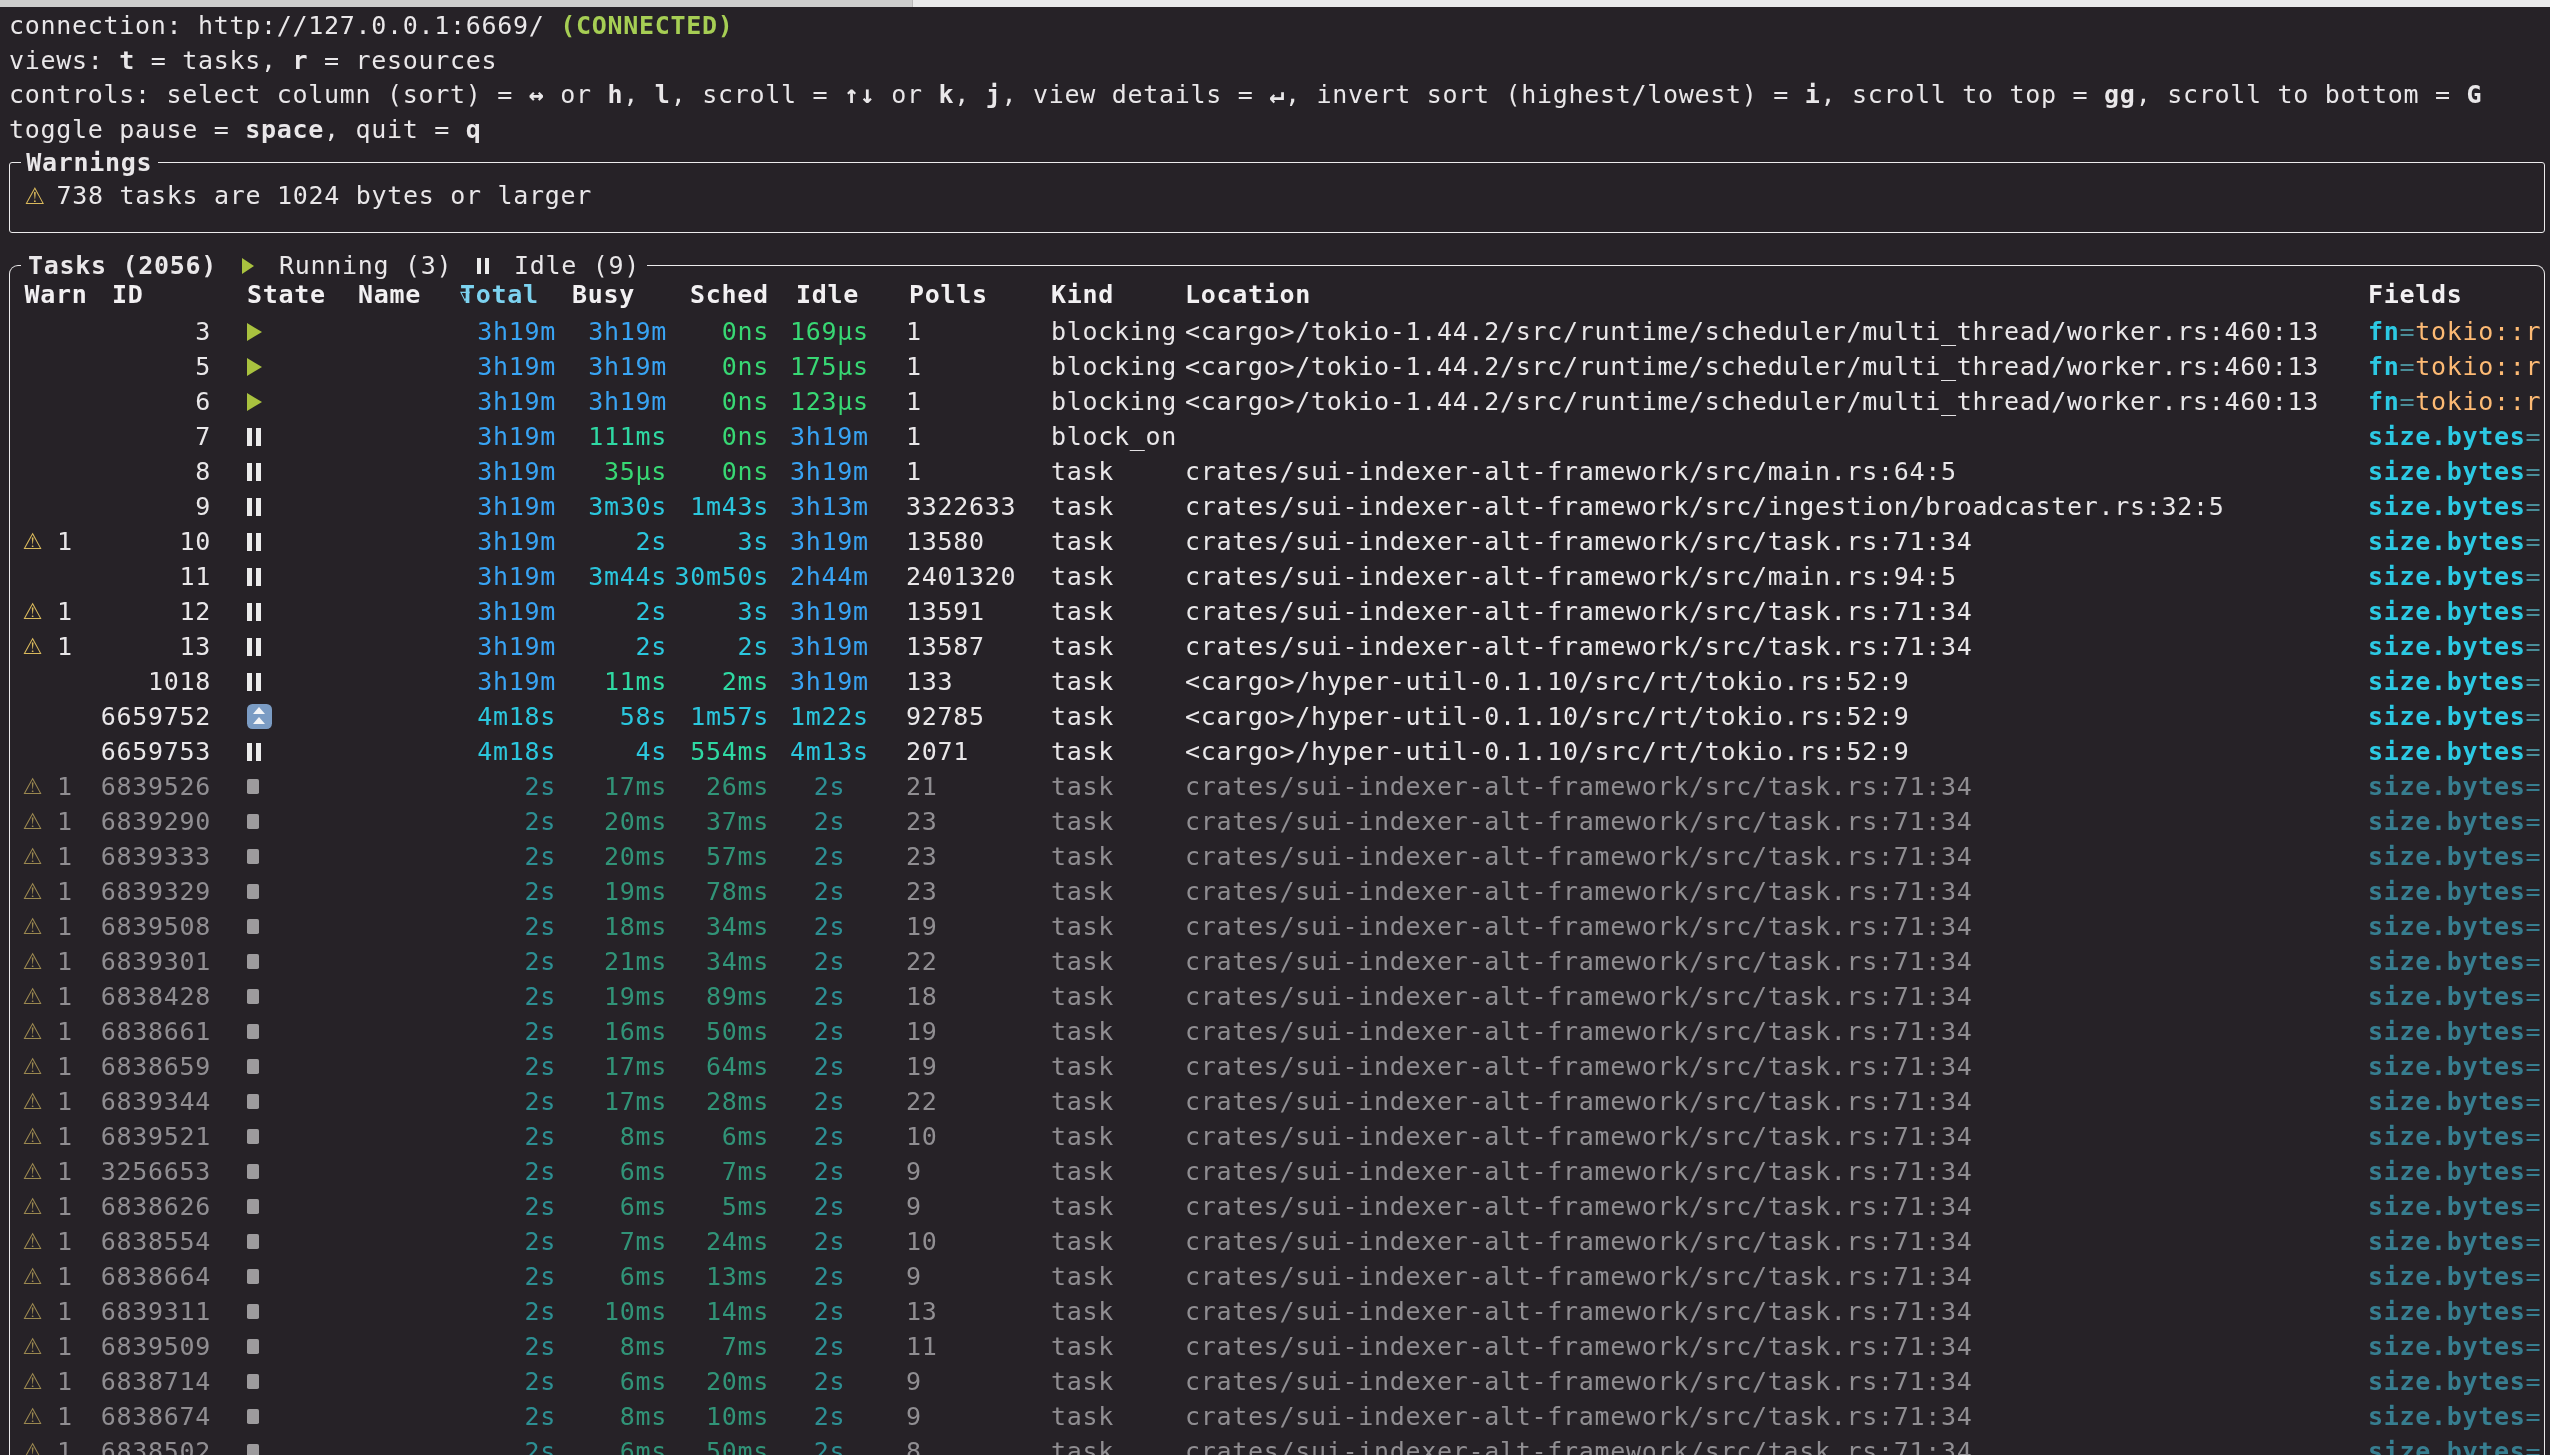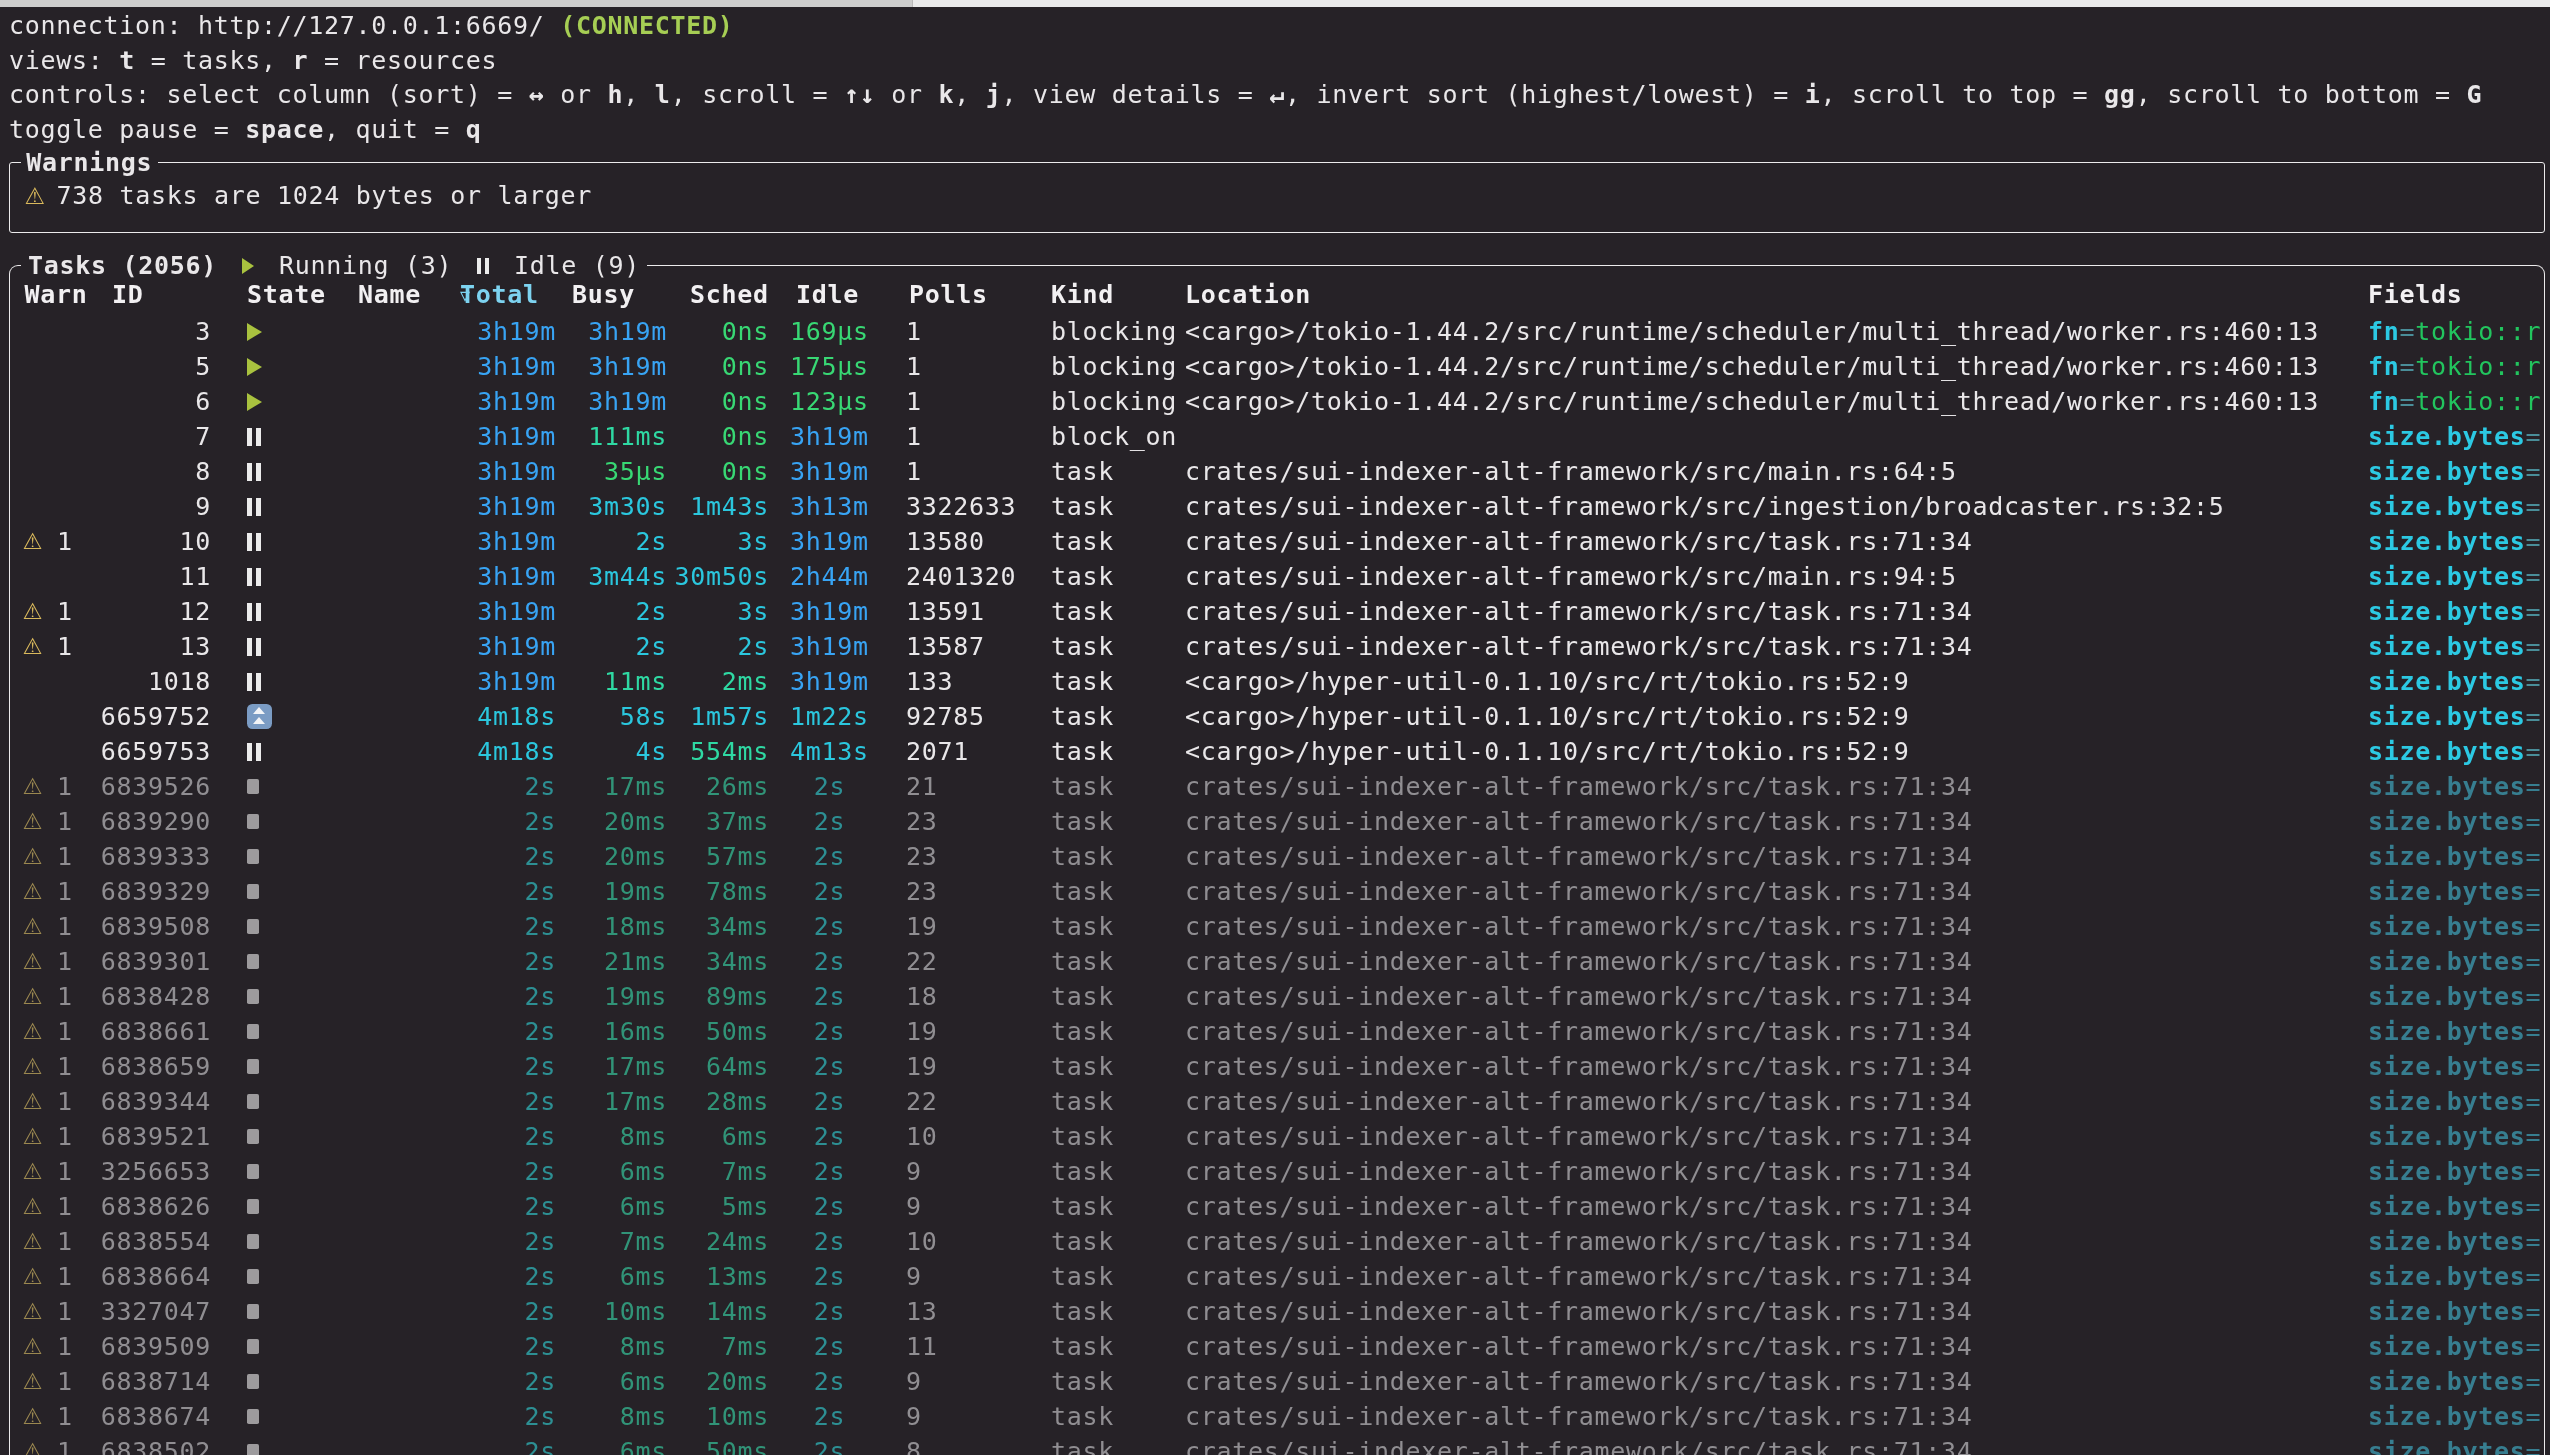--- a/index.html
+++ b/index.html
@@ -42,21 +42,21 @@
   .c-polls{left:896px;}
   .c-kind{left:1041px;}
   .c-loc{left:1175px;}
   .c-fields{left:2358px;width:190px;overflow:hidden;}
   .d-h{color:#38a4f4;}
   .d-m{color:#2bc7de;}
   .d-ms{color:#2fd9a3;}
   .d-us{color:#38d874;}
   .f-key{color:#2cc9e3;font-weight:bold;}
   .f-eq{color:#4a8e99;}
-  .f-val{color:#22c55e;margin-top:32px;}
+  .f-val{color:#fdba74;margin-top:32px;}
   
   .dim .c-id,.dim .c-polls,.dim .c-kind,.dim .c-loc,.dim .c-warn-n{color:#908e92;}
   .dim .c-warn-i{color:#9b8850;}
   .dim .d-m{color:#2d8f93;}
   .dim .d-ms,.dim .d-us{color:#319478;}
   .dim .f-key{color:#377e90;font-weight:bold;}
   .dim .f-eq{color:#377e90;}
   
   .ico-run{width:0;height:0;border-left:15.3px solid #a9c23f;border-top:9px solid transparent;border-bottom:9px solid transparent;}
   .ico-idle{width:13.5px;height:18px;background:linear-gradient(90deg,#ececec 0 4.5px,transparent 4.5px 9px,#ececec 9px 13.5px);}
@@ -484,21 +484,21 @@
           <span class="c-sched d-ms">13ms</span>
           <span class="c-idle d-m">2s</span>
           <span class="c-polls">9</span>
           <span class="c-kind">task</span>
           <span class="c-loc">crates/sui-indexer-alt-framework/src/task.rs:71:34</span>
           <span class="c-fields"><b class="f-key">size.bytes</b><i class="f-eq" style="font-style: normal;">=</i></span>
         </div>
         <div class="trow dim">
           <span class="c-warn-i">⚠</span>
           <span class="c-warn-n">1</span>
-          <span class="c-id">3327047</span>
+          <span class="c-id">6839311</span>
           <span class="c-state"><i class="ico-done"></i></span>
           <span class="c-total d-m">2s</span>
           <span class="c-busy d-ms">10ms</span>
           <span class="c-sched d-ms">14ms</span>
           <span class="c-idle d-m">2s</span>
           <span class="c-polls">13</span>
           <span class="c-kind">task</span>
           <span class="c-loc">crates/sui-indexer-alt-framework/src/task.rs:71:34</span>
           <span class="c-fields"><b class="f-key">size.bytes</b><i class="f-eq" style="font-style: normal;">=</i></span>
         </div>

